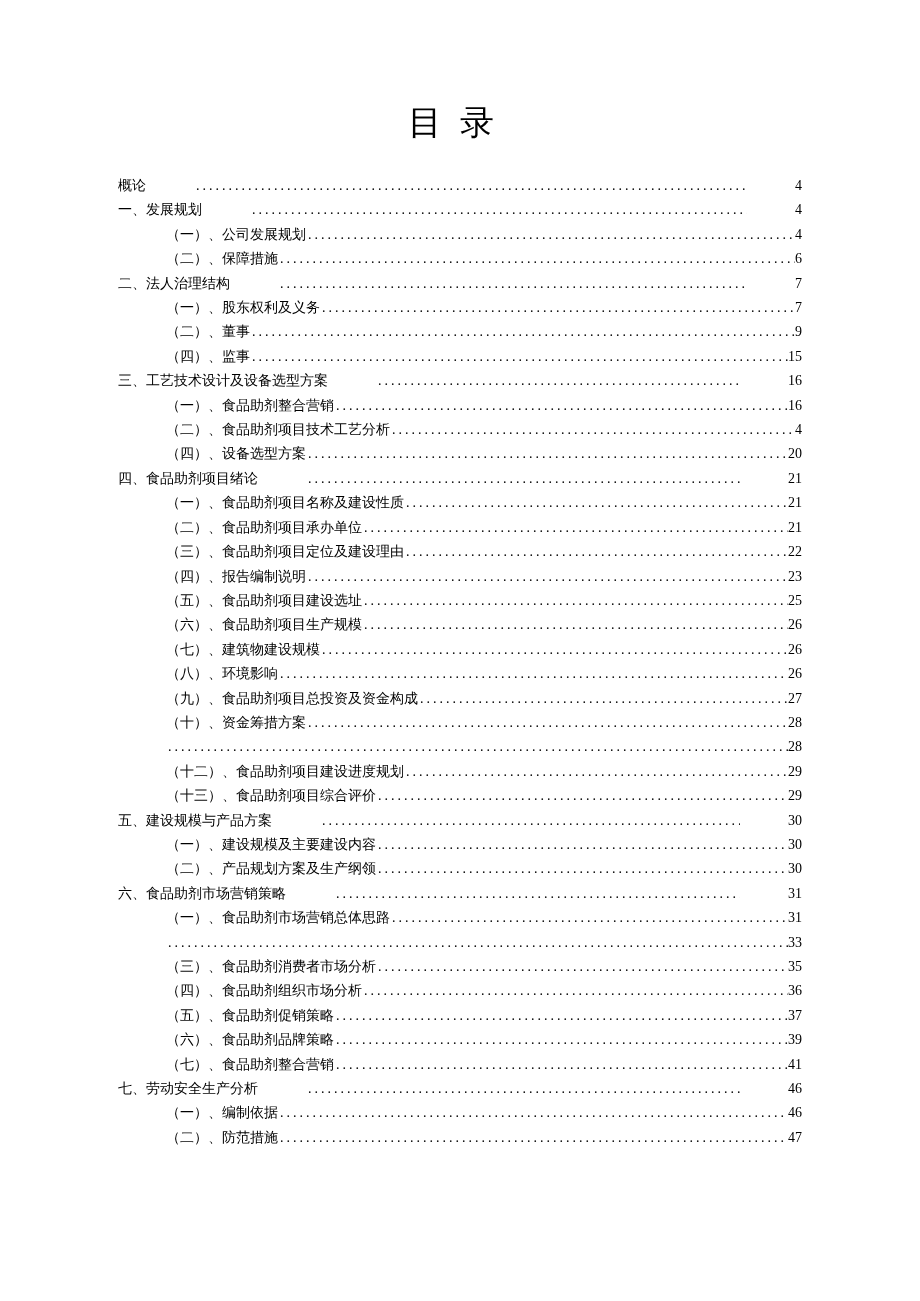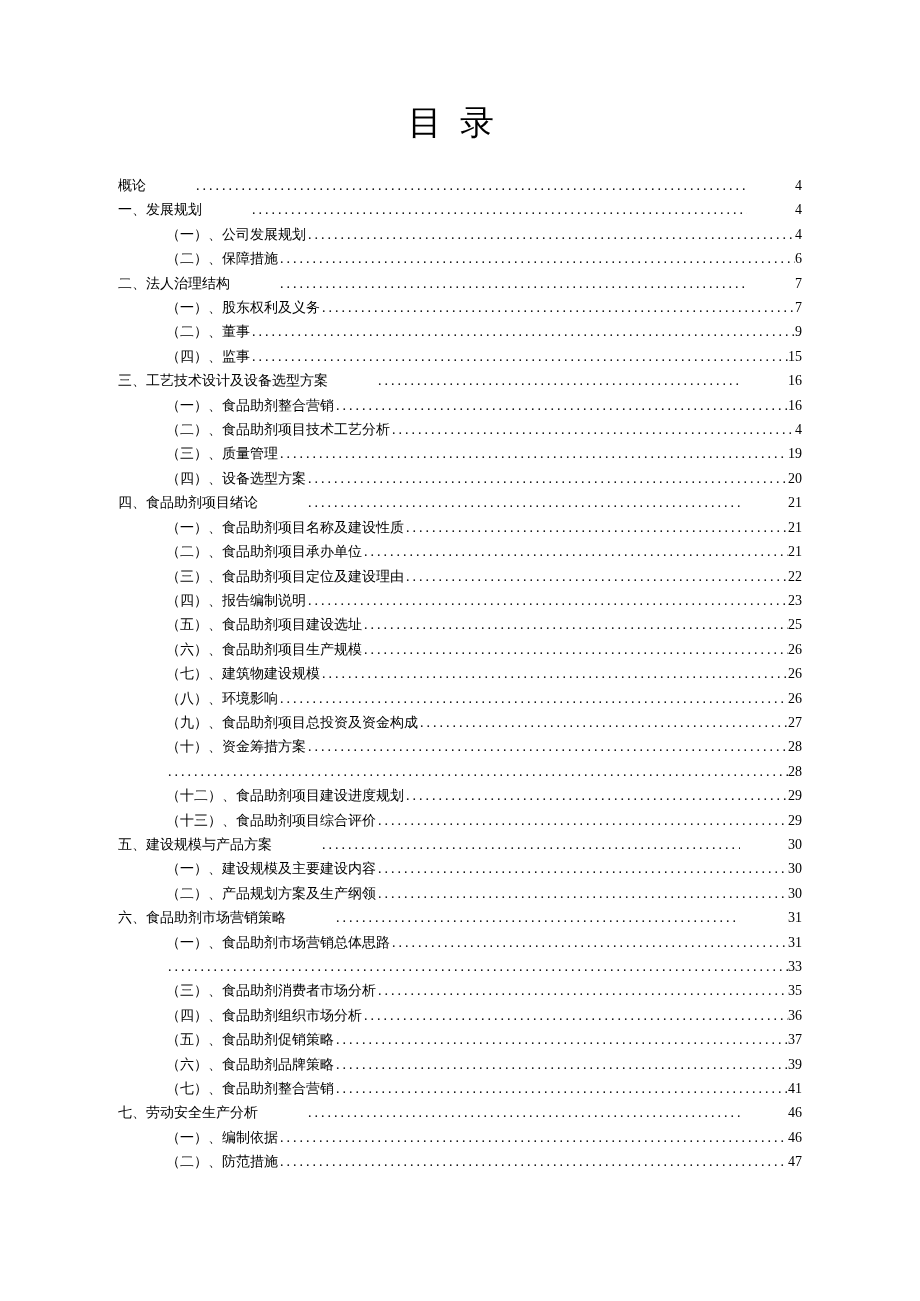--- a/index.html
+++ b/index.html
@@ -105,25 +105,20 @@
         <span class="toc-label">（一）、食品助剂整合营销</span>
         <span class="toc-dots"></span>
         <span class="toc-page">16</span>
       </div>
       <div class="toc-line level-2">
         <span class="toc-label">（二）、食品助剂项目技术工艺分析</span>
         <span class="toc-dots"></span>
         <span class="toc-page">4</span>
       </div>
       <div class="toc-line level-2">
-        <span class="toc-label">（三）、质量管理</span>
-        <span class="toc-dots"></span>
-        <span class="toc-page">19</span>
-      </div>
-      <div class="toc-line level-2">
         <span class="toc-label">（四）、设备选型方案</span>
         <span class="toc-dots"></span>
         <span class="toc-page">20</span>
       </div>
       <div class="toc-line level-1">
         <span class="toc-label">四、食品助剂项目绪论</span>
         <span class="toc-dots"></span>
         <span class="toc-page">21</span>
       </div>
       <div class="toc-line level-2">

